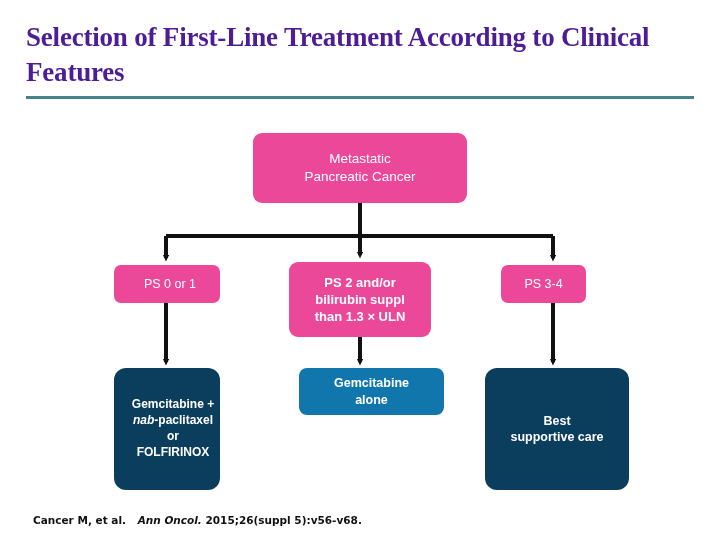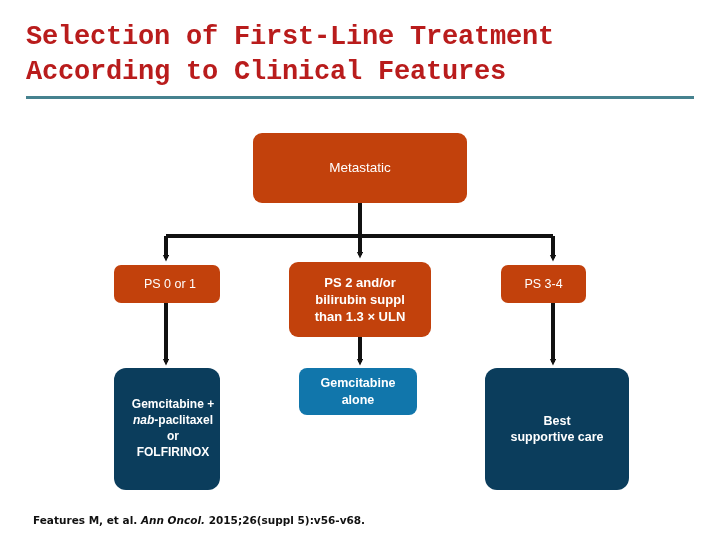--- a/index.html
+++ b/index.html
@@ -19,22 +19,22 @@
   
   #slide-title {
     position: absolute;
     left: 26px;
     top: 20px;
     width: 660px;
     font-size: 27px;
     font-weight: bold;
     line-height: 1.28;
     letter-spacing: -0.2px;
-    color: #b91c1c;
-    font-family: Liberation Mono, monospace;
+    color: #4c1d95;
+    font-family: Liberation Serif, serif;
   }
   #title-rule {
     position: absolute;
     left: 26px;
     top: 96px;
     width: 668px;
     height: 3px;
     background: #46828F;
   }
 
@@ -43,21 +43,21 @@
     position: absolute;
     box-sizing: border-box;
     display: flex;
     align-items: center;
     justify-content: center;
     text-align: center;
     color: #ffffff;
     font-weight: bold;
     line-height: 1.32;
   }
-  .node-maroon { background: #c2410c; }
+  .node-maroon { background: #ec4899; }
   .node-navy   { background: #0B3D5C; }
   .node-blue   { background: #1176AB; }
 
   #node-metastatic {
     left: 253px; top: 133px; width: 214px; height: 70px;
     border-radius: 9px;
     font-size: 13.5px;
     font-weight: normal;
   }
   #node-ps01 {
@@ -78,21 +78,21 @@
     font-size: 12.5px;
     font-weight: normal;
   }
   #node-gem-nab {
     left: 114px; top: 368px; width: 106px; height: 122px;
     border-radius: 12px;
     font-size: 12px;
     padding-left: 12px;
   }
   #node-gem-alone {
-    left: 299px; top: 368px; width: 118px; height: 47px;
+    left: 299px; top: 368px; width: 145px; height: 47px;
     border-radius: 8px;
     font-size: 12.5px;
   }
   #node-bsc {
     left: 485px; top: 368px; width: 144px; height: 122px;
     border-radius: 12px;
     font-size: 12.5px;
   }
 
   .node em { font-style: italic; font-weight: bold; margin-top: 20px; }
@@ -109,21 +109,21 @@
   #citation {
     position: absolute;
     left: 33px;
     top: 514px;
     font-size: 10.5px;
     font-weight: bold;
     color: #111111;
     font-family: "DejaVu Sans", sans-serif;
     white-space: nowrap;
   }
-  #citation em { font-style: italic; }
+  #citation em { font-style: italic; margin-left: 8px; }
 </style>
 </head>
 <body>
 
 <div id="slide-title">Selection of First-Line Treatment According to Clinical Features</div>
 <div id="title-rule"></div>
 
 <svg id="connectors" viewBox="0 0 720 540" xmlns="http://www.w3.org/2000/svg">
   <defs>
     <marker id="arrowhead" markerWidth="7" markerHeight="7" refX="3" refY="3.1" orient="auto" markerUnits="userSpaceOnUse">
@@ -140,20 +140,21 @@
   <path d="M553,236 L553,258" stroke="#111111" stroke-width="4" fill="none" marker-end="url(#arrowhead)"></path>
 
   <path d="M166,303 L166,362" stroke="#111111" stroke-width="4" fill="none" marker-end="url(#arrowhead)"></path>
   <path d="M360,337 L360,362" stroke="#111111" stroke-width="4" fill="none" marker-end="url(#arrowhead)"></path>
   <path d="M553,303 L553,362" stroke="#111111" stroke-width="4" fill="none" marker-end="url(#arrowhead)"></path>
 </svg>
 
 <div class="node node-maroon" id="node-metastatic">
   <div>
     <span>Metastatic</span><br>
+    <span>Pancreatic Cancer</span>
   </div>
 </div>
 
 <div class="node node-maroon" id="node-ps01">
   <span>PS 0 or 1</span>
 </div>
 
 <div class="node node-maroon" id="node-ps2">
   <div>
     <span>PS 2 and/or</span><br>
@@ -183,16 +184,16 @@
 </div>
 
 <div class="node node-navy" id="node-bsc">
   <div>
     <span>Best</span><br>
     <span>supportive care</span>
   </div>
 </div>
 
 <div id="citation">
-  <span>Features M, et al.</span>
+  <span>Cancer M, et al.</span>
   <em>Ann Oncol.</em>
   <span>2015;26(suppl 5):v56-v68.</span>
 </div>
 
 </body></html>

